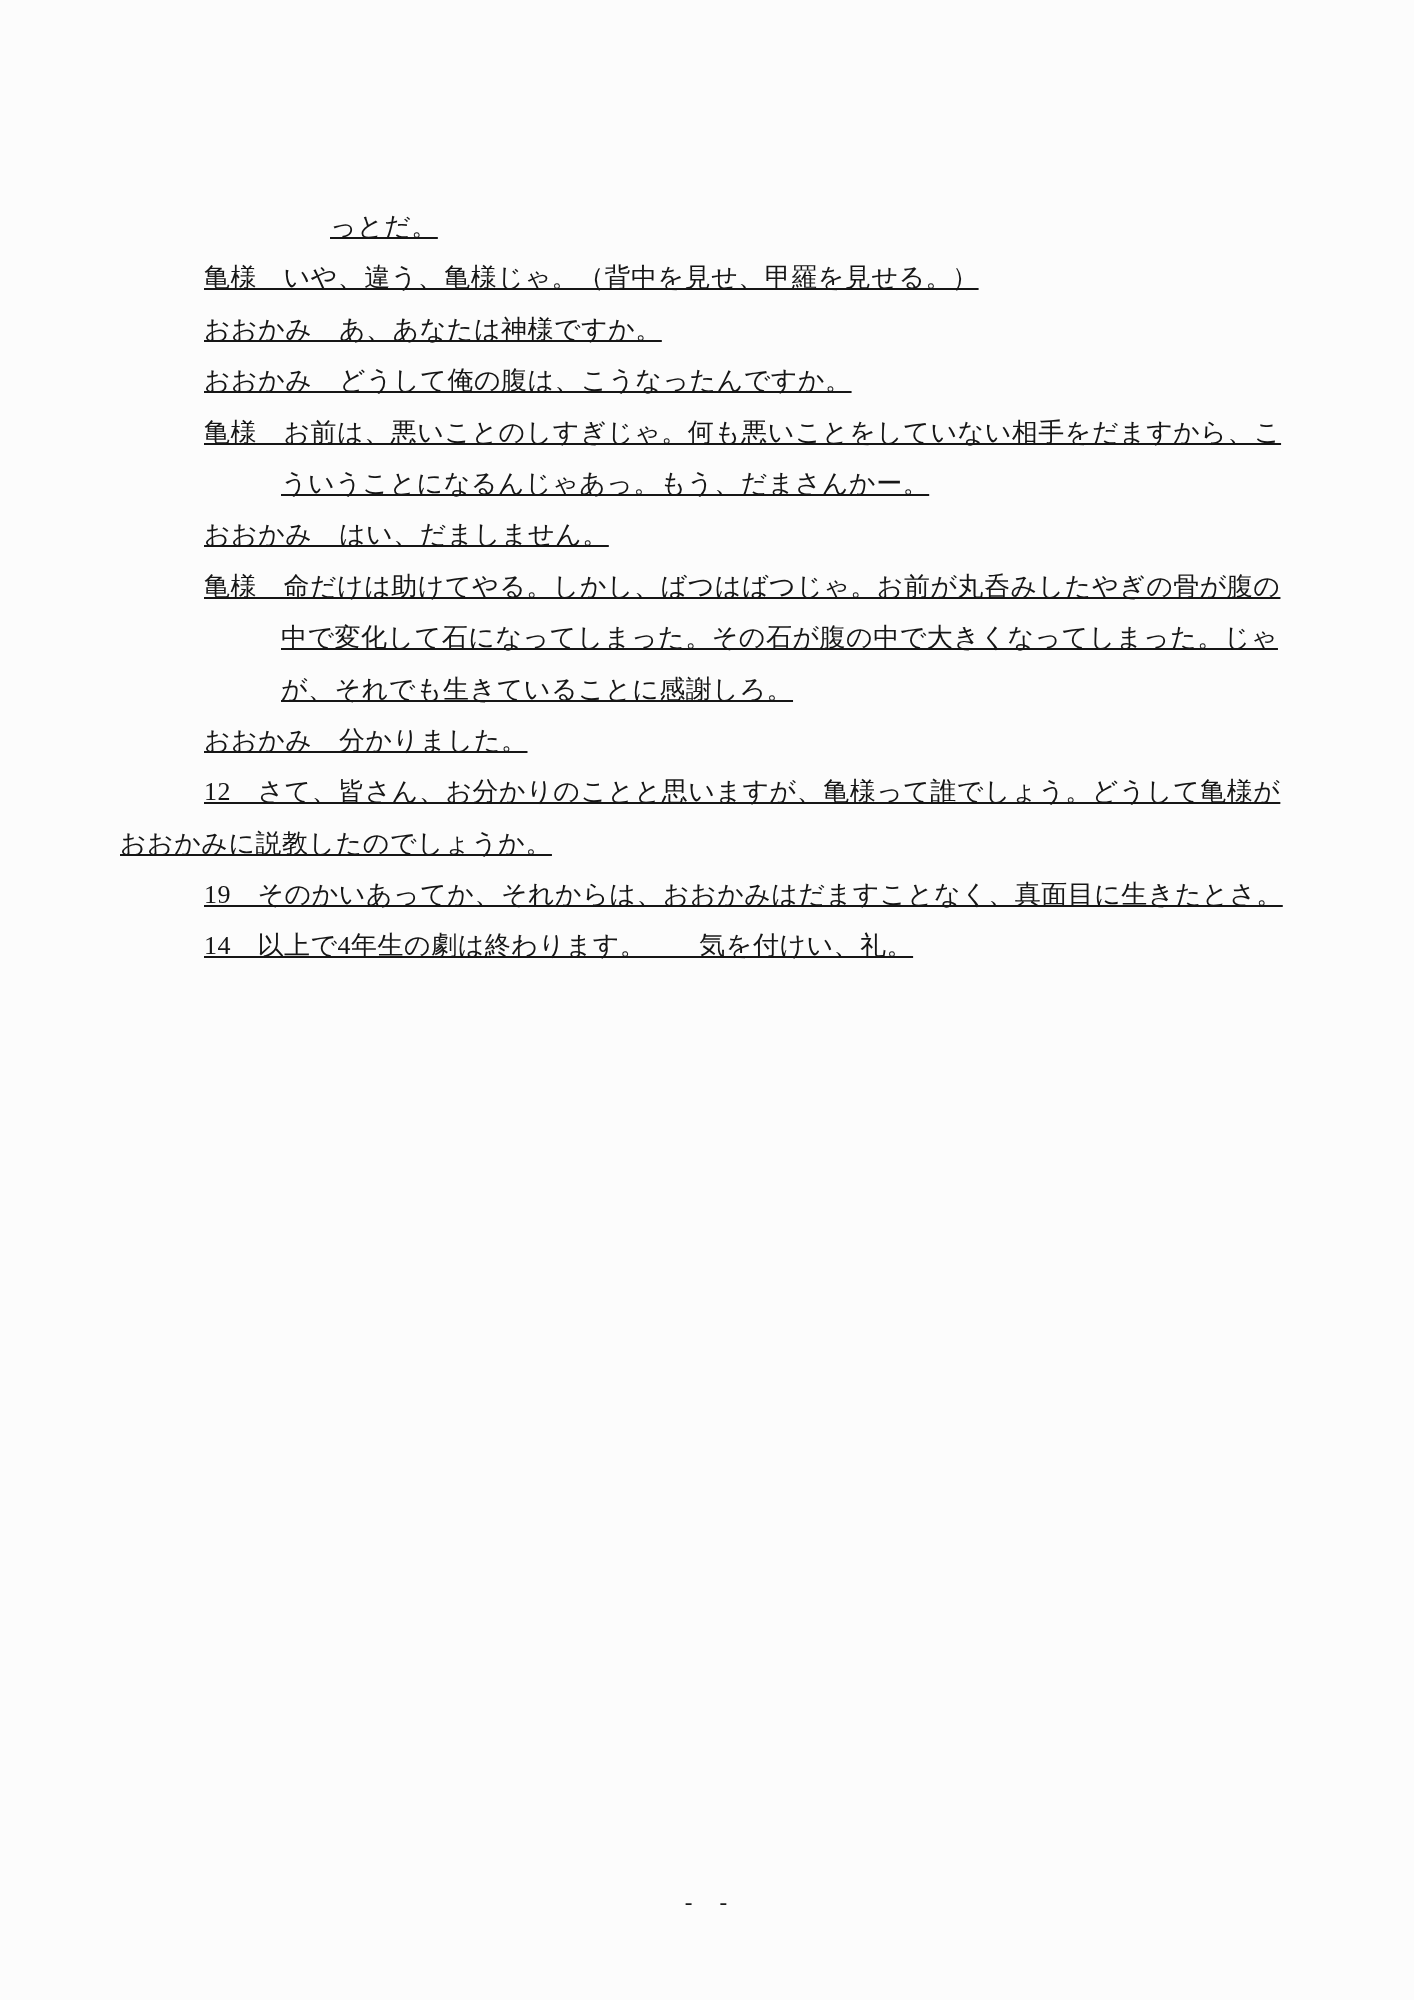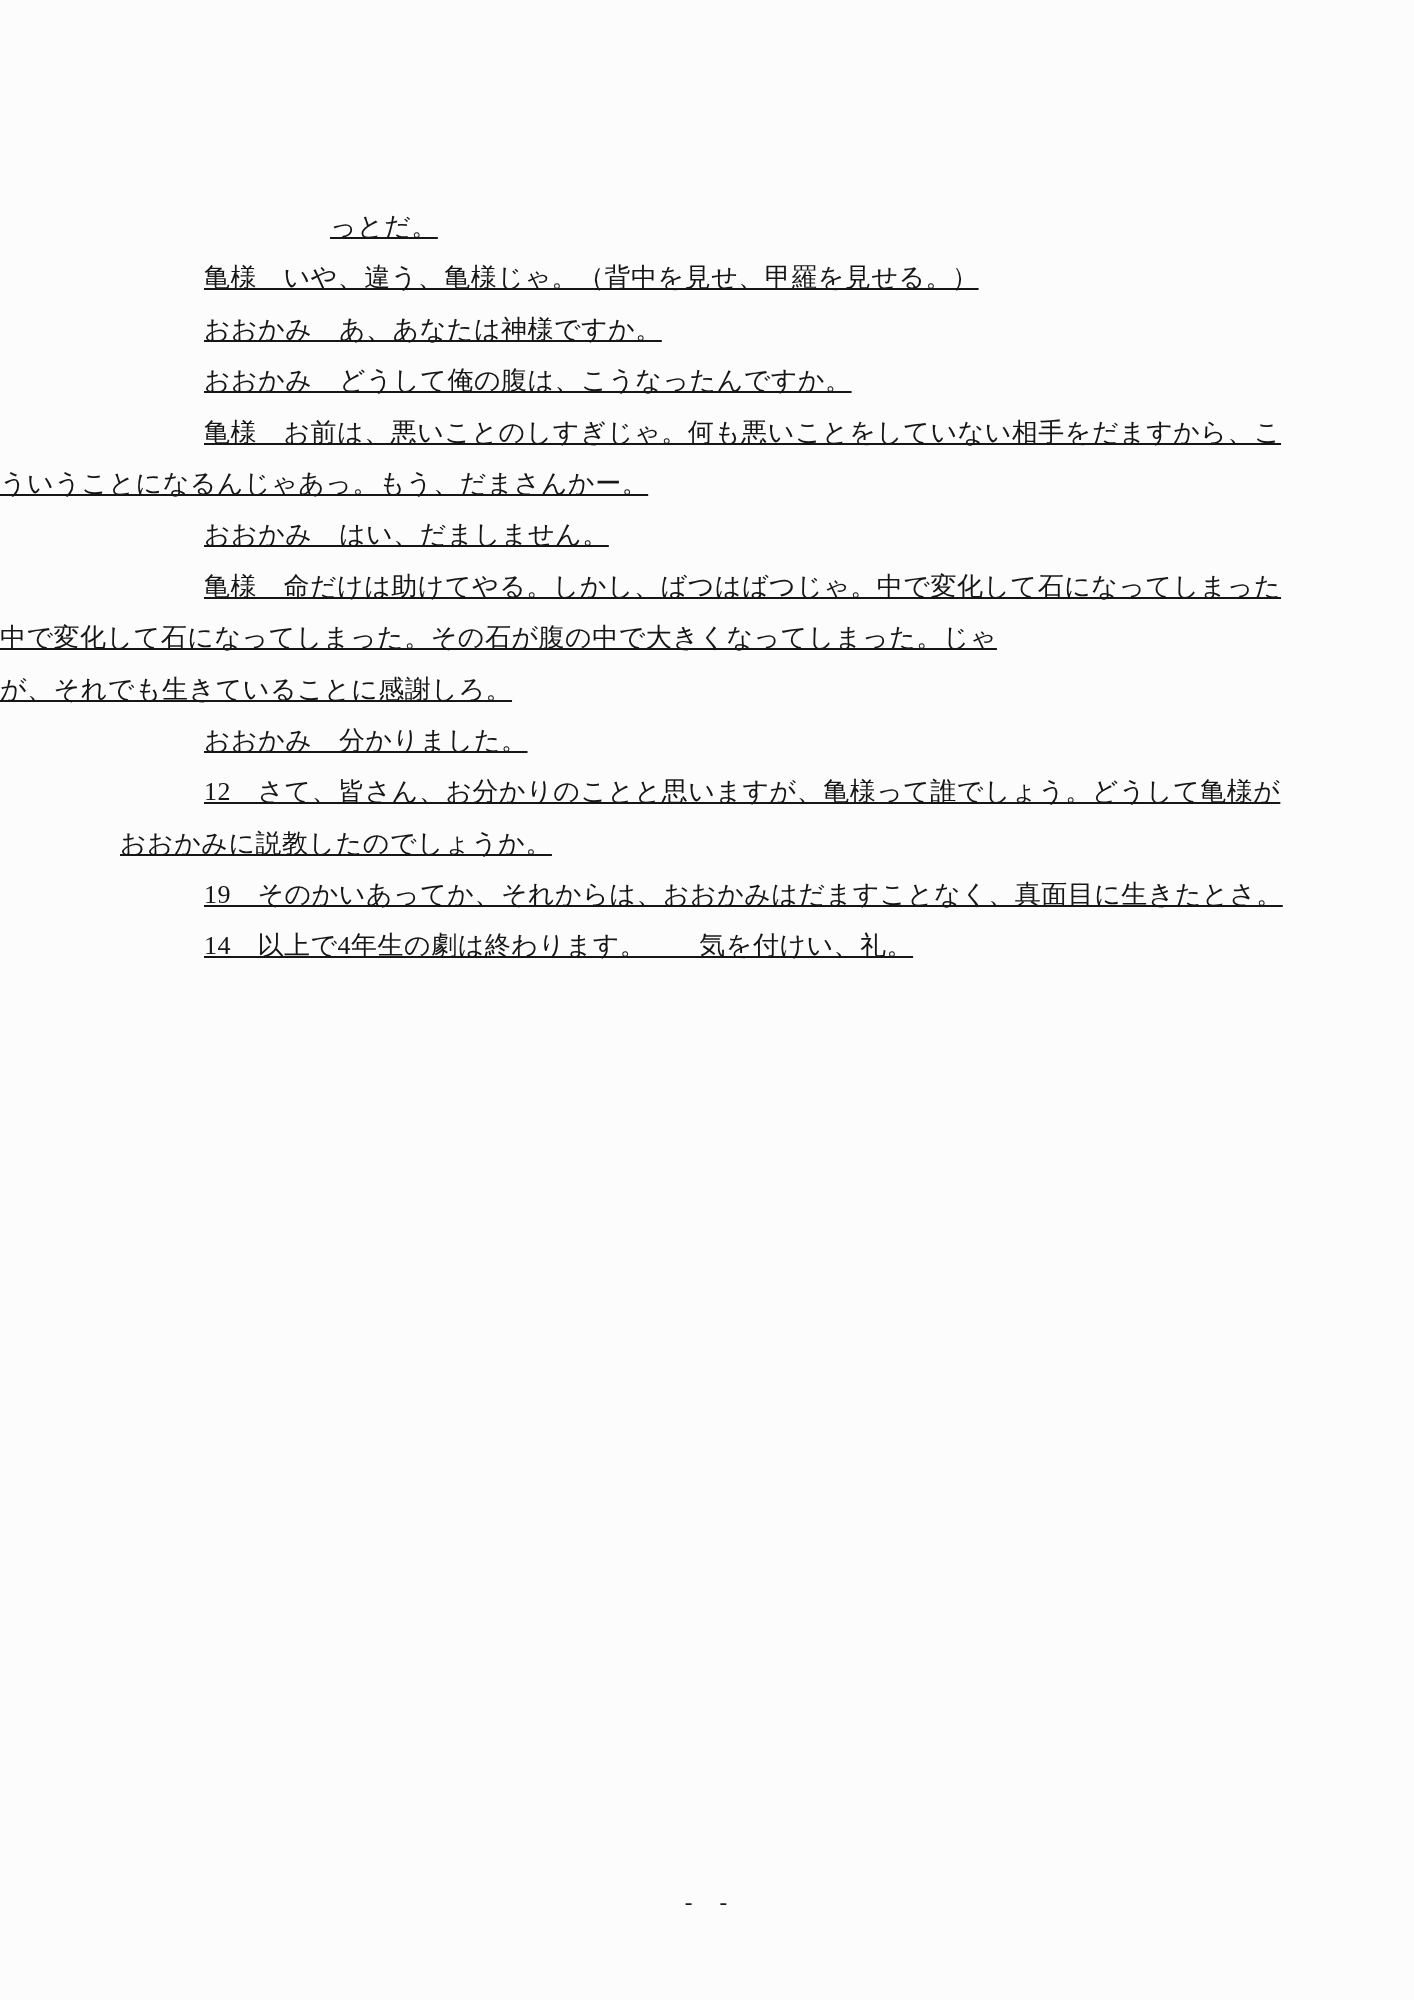--- a/index.html
+++ b/index.html
@@ -25,21 +25,21 @@
   .line {
     height: 51.4px;
     line-height: 51.4px;
     font-size: 26px;
     letter-spacing: 0.5px;
     white-space: nowrap;
     text-decoration: underline;
   }
   
   .ind-speaker { padding-left: 204px; }  
-  .ind-hang    { }  
+  .ind-hang    { padding-left: 281px; }  
   .ind-top     { padding-left: 330px; }  
   .ind-hang12  { padding-left: 120px; }  
   .page-footer {
     position: absolute;
     top: 1888px;
     left: 0;
     width: 100%;
     text-align: center;
     font-size: 23px;
     line-height: 30px;
@@ -53,21 +53,21 @@
 <div class="page">
 
   <div class="script-text">
     <div class="line ind-top">っとだ。</div>
     <div class="line ind-speaker">亀様　いや、違う、亀様じゃ。（背中を見せ、甲羅を見せる。）</div>
     <div class="line ind-speaker">おおかみ　あ、あなたは神様ですか。</div>
     <div class="line ind-speaker">おおかみ　どうして俺の腹は、こうなったんですか。</div>
     <div class="line ind-speaker">亀様　お前は、悪いことのしすぎじゃ。何も悪いことをしていない相手をだますから、こ</div>
     <div class="line ind-hang">ういうことになるんじゃあっ。もう、だまさんかー。</div>
     <div class="line ind-speaker">おおかみ　はい、だましません。</div>
-    <div class="line ind-speaker">亀様　命だけは助けてやる。しかし、ばつはばつじゃ。中で変化して石になってしまった</div>
+    <div class="line ind-speaker">亀様　命だけは助けてやる。しかし、ばつはばつじゃ。お前が丸呑みしたやぎの骨が腹の</div>
     <div class="line ind-hang">中で変化して石になってしまった。その石が腹の中で大きくなってしまった。じゃ</div>
     <div class="line ind-hang">が、それでも生きていることに感謝しろ。</div>
     <div class="line ind-speaker">おおかみ　分かりました。</div>
     <div class="line ind-speaker">12　さて、皆さん、お分かりのことと思いますが、亀様って誰でしょう。どうして亀様が</div>
     <div class="line ind-hang12">おおかみに説教したのでしょうか。</div>
     <div class="line ind-speaker">19　そのかいあってか、それからは、おおかみはだますことなく、真面目に生きたとさ。</div>
     <div class="line ind-speaker">14　以上で4年生の劇は終わります。　　気を付けい、礼。</div>
   </div>
 
   <div class="page-footer">-　-</div>

